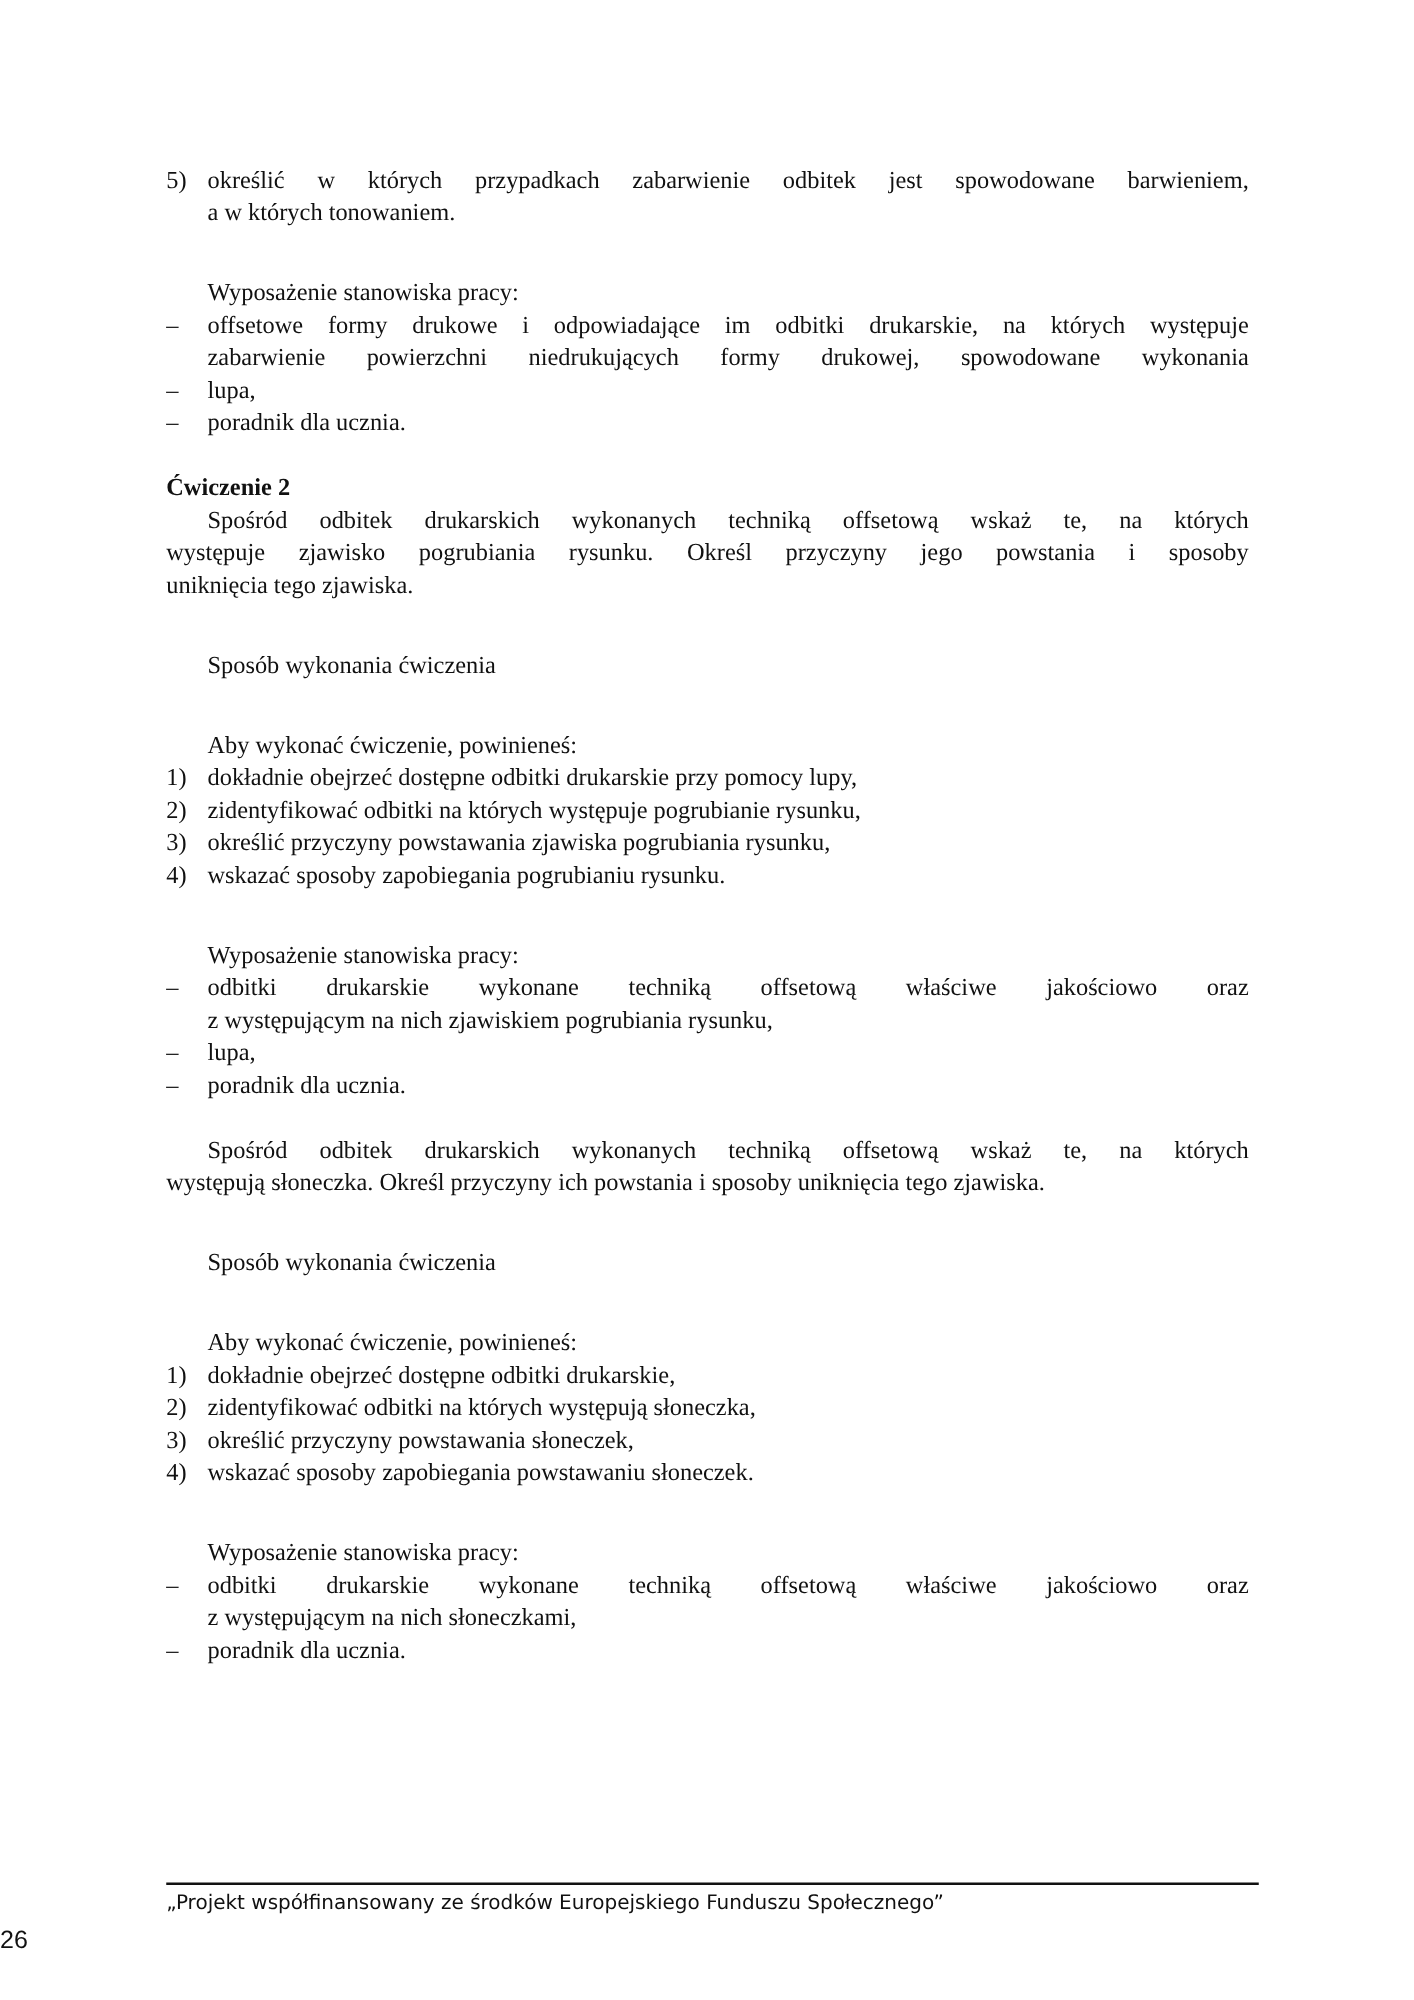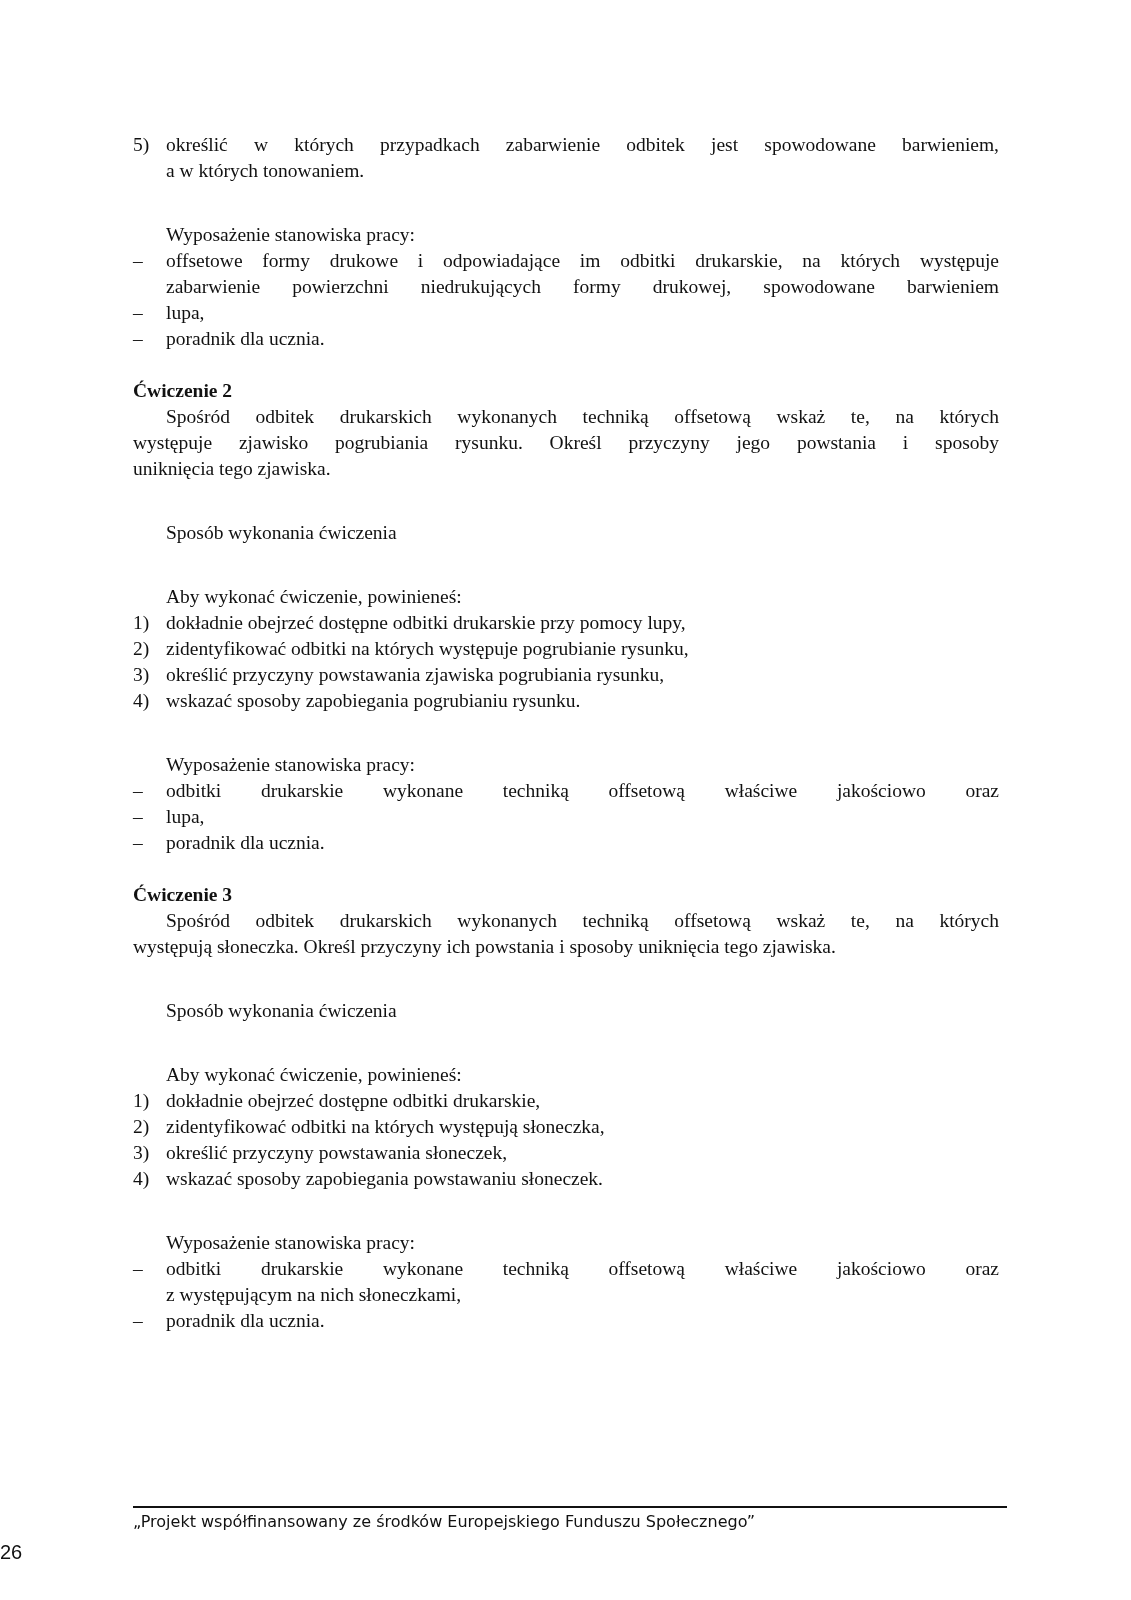--- a/index.html
+++ b/index.html
@@ -26,21 +26,21 @@
   <div class="item">
     <span class="mark">5)</span>
     <div class="line just">określić w których przypadkach zabarwienie odbitek jest spowodowane barwieniem,</div>
     <div class="line">a w których tonowaniem.</div>
   </div>
   <div class="gap"></div>
   <div class="line indent">Wyposażenie stanowiska pracy:</div>
   <div class="item">
     <span class="mark">–</span>
     <div class="line just">offsetowe formy drukowe i odpowiadające im odbitki drukarskie, na których występuje</div>
-    <div class="line just">zabarwienie powierzchni niedrukujących formy drukowej, spowodowane barwieniem</div>
+    <div class="line just">zabarwienie powierzchni niedrukujących formy drukowej, spowodowane wykonania</div>
   </div>
   <div class="item">
     <span class="mark">–</span>
     <div class="line">lupa,</div>
   </div>
   <div class="item">
     <span class="mark">–</span>
     <div class="line">poradnik dla ucznia.</div>
   </div>
   <div class="gap"></div>
@@ -69,32 +69,32 @@
     </div>
   <div class="item">
       <span class="mark">4)</span>
       <div class="line">wskazać sposoby zapobiegania pogrubianiu rysunku.</div>
     </div>
   <div class="gap"></div>
   <div class="line indent">Wyposażenie stanowiska pracy:</div>
   <div class="item">
     <span class="mark">–</span>
     <div class="line just">odbitki drukarskie wykonane techniką offsetową właściwe jakościowo oraz</div>
+    <div class="line">z występującym na nich zjawiskiem pogrubiania rysunku,</div>
   </div>
   <div class="item">
       <span class="mark">–</span>
       <div class="line">lupa,</div>
     </div>
   <div class="item">
       <span class="mark">–</span>
       <div class="line">poradnik dla ucznia.</div>
     </div>
   <div class="gap"></div>
 
-  <div class="heading">Ćwiczenie 3</div>
   <div>
     <div class="line just para-first">Spośród odbitek drukarskich wykonanych techniką offsetową wskaż te, na których</div>
     <div class="line">występują słoneczka. Określ przyczyny ich powstania i sposoby uniknięcia tego zjawiska.</div>
   </div>
   <div class="gap"></div>
   <div class="line indent">Sposób wykonania ćwiczenia</div>
   <div class="gap"></div>
   <div class="line indent">Aby wykonać ćwiczenie, powinieneś:</div>
   <div class="item">
       <span class="mark">1)</span>

